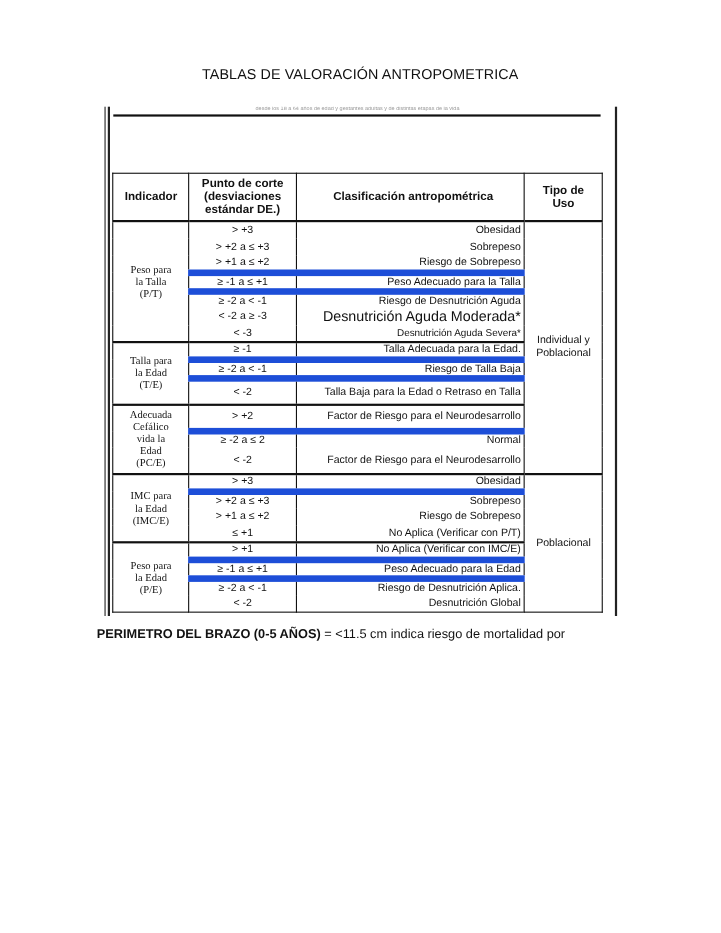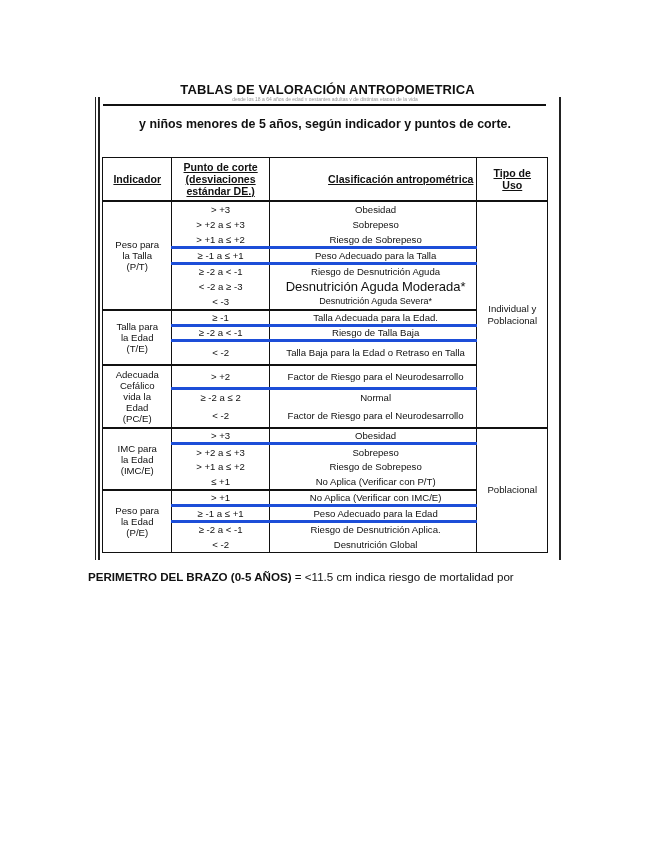--- a/index.html
+++ b/index.html
@@ -1,66 +1,65 @@
 <!DOCTYPE html>
 <html><head>
 <meta charset="utf-8">
 <style>
   html, body { margin:0; padding:0; background:#ffffff; }
   body { width:655px; height:848px; position:relative; overflow:hidden; font-family:"Liberation Sans", sans-serif; color:#111; }
-  .title { position:absolute; top:82px; left:0; width:655px; text-align:center; font-weight:bold; font-size:13px; letter-spacing:0.1px; }
+  .title { position:absolute; top:60px; left:0; width:655px; text-align:center; font-weight:normal; font-size:13px; letter-spacing:0.1px; }
   .frame-left1 { position:absolute; left:95px; top:97px; width:1px; height:463px; background:#222; }
   .frame-left2 { position:absolute; left:98px; top:97px; width:2px; height:463px; background:#222; }
   .frame-right { position:absolute; left:559px; top:97px; width:2px; height:463px; background:#222; }
   .faint-text { position:absolute; top:97px; left:150px; width:350px; height:4px; overflow:hidden; font-size:5px; color:#999; text-align:center; line-height:4px; }
   .top-rule { position:absolute; left:103px; top:104px; width:443px; height:2px; background:#111; }
   .caption { position:absolute; top:116px; left:102px; width:446px; text-align:center; font-weight:bold; font-size:12.4px; line-height:16px; }
   table.main { position:absolute; left:102px; top:157px; width:446px; border-collapse:collapse; font-size:9.6px; }
   table.main td, table.main th { padding:0 3px; vertical-align:middle; }
-  table.main th { font-weight:bold; font-size:10.6px; text-align:center; height:42px; border:1.5px solid #111; line-height:12px;text-decoration:underline; }
+  table.main th { font-weight:bold; font-size:10.6px; text-align:center; height:42px; border:1.5px solid #111; line-height:12px; }
   .c-ind { width:63px; text-align:center; line-height:11px; }
   .c-pc { width:91px; text-align:center; }
-  .c-cl { width:200px; text-align:center; padding-left:8px !important; line-height:11px; }
+  .c-cl { width:200px; text-align:right; padding-left:8px !important; line-height:11px; }
   .c-uso { width:64px; text-align:center; line-height:12px; }
-  td.ind { border-left:1.5px solid #111; border-right:1.5px solid #111; }
+  td.ind { border-left:1.5px solid #111; border-right:1.5px solid #111;font-family:Liberation Serif, serif; }
   td.uso { border-left:1.5px solid #111; border-right:1.5px solid #111; border-bottom:1.5px solid #111;margin-top:20px; }
   td.pc { border-right:1.5px solid #111; }
   tr.grp-start td { border-top:2px solid #111; }
-  tr.line td.pc, tr.line td.cl { border-top:3px solid #1d4ed8; }
+  tr.line td.pc, tr.line td.cl { border-top:6px solid #1d4ed8; }
   tr.last td { border-bottom:1.5px solid #111; }
   tr.r { height:15.5px; }
   tr.r2 { height:24px; }
   .footer { position:absolute; top:569px; left:88px; width:480px; font-size:11.6px; line-height:15.5px; }
   .footer b { font-weight:bold; }
 </style>
 </head>
 <body>
 
 <div class="title">TABLAS DE VALORACIÓN ANTROPOMETRICA</div>
 
 <div class="frame-left1"></div>
 <div class="frame-left2"></div>
 <div class="frame-right"></div>
 <div class="faint-text">desde los 18 a 64 años de edad y gestantes adultas y de distintas etapas de la vida</div>
 <div class="top-rule"></div>
 
 <div class="caption">
-  <div>y niños menores de 5 años, según indicador y puntos de corte.</div>
 </div>
 
 <table class="main">
   <thead>
     <tr>
       <th class="c-ind">Indicador</th>
       <th class="c-pc">
         <div>Punto de corte</div>
         <div>(desviaciones</div>
         <div>estándar DE.)</div>
       </th>
-      <th class="c-cl" style="text-align:right">Clasificación antropométrica</th>
+      <th class="c-cl" style="text-align:center">Clasificación antropométrica</th>
       <th class="c-uso">
         <div>Tipo de</div>
         <div>Uso</div>
       </th>
     </tr>
   </thead>
   <tbody>
 
     <tr class="r grp-start">
       <td class="ind c-ind" rowspan="7">

